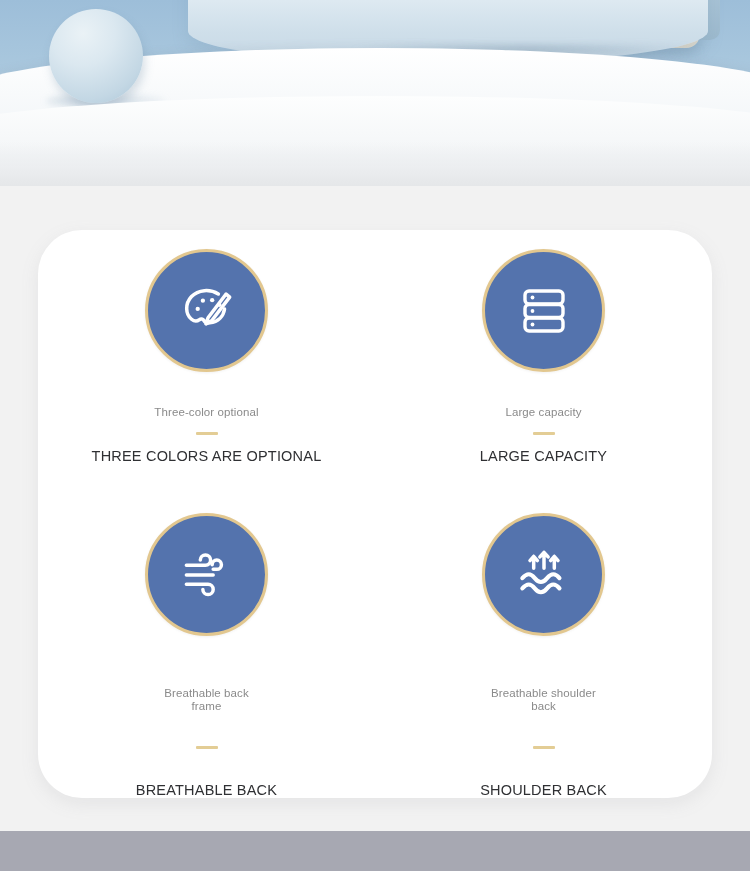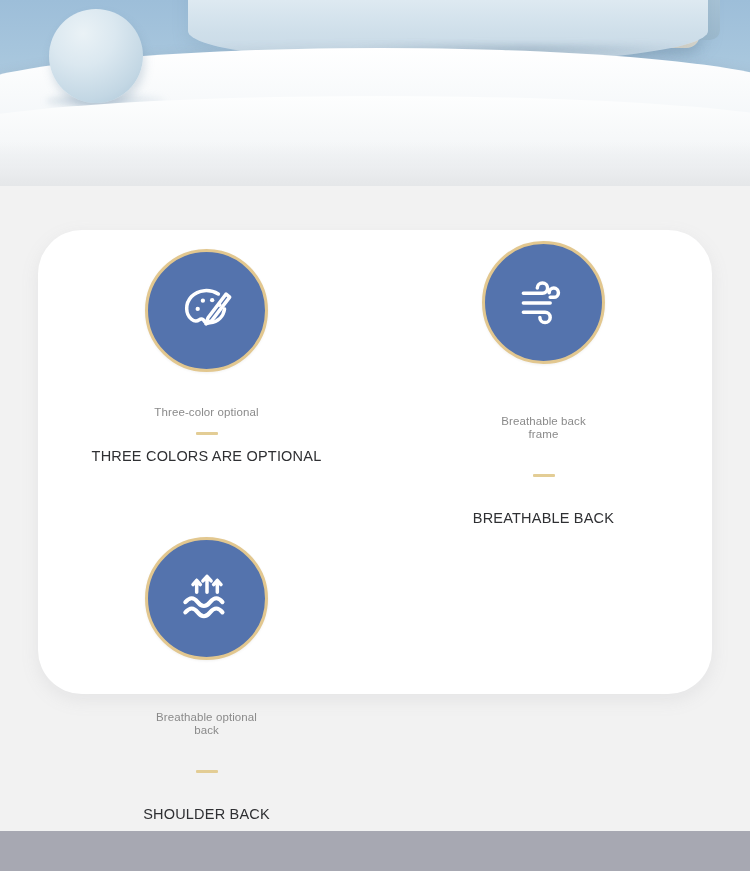--- a/index.html
+++ b/index.html
@@ -122,21 +122,21 @@
     position: absolute;
     left: 0; top: 142px;
     width: 750px; height: 46px;
     background: linear-gradient(180deg, rgba(240,243,245,0) 0%, #eceef0 55%, #e4e6e8 100%);
   }
 
   
   .card {
     position: absolute;
     left: 38px; top: 230px;
-    width: 674px; height: 464px;
+    width: 674px; height: 568px;
     background: #ffffff;
     border-radius: 44px;
     box-shadow: 0 6px 18px rgba(140,140,150,0.13);
   }
   .grid {
     position: absolute;
     left: 0; top: 0;
     width: 100%; height: 100%;
     display: grid;
     grid-template-columns: 1fr 1fr;
@@ -233,20 +233,35 @@
           <circle cx="44" cy="26" r="2.1" fill="#ffffff" stroke="none"></circle>
           <circle cx="23" cy="30" r="2.1" fill="#ffffff" stroke="none"></circle>
           <path d="M50.5 15.5 L33 38.5 L31 44.5 L36.5 41.5 L54 18.5 Z"></path>
         </svg>
       </div>
       <div class="sub-label">Three-color optional</div>
       <div class="divider"></div>
       <div class="main-label">THREE COLORS ARE OPTIONAL</div>
     </div>
 
+    <div class="feature">
+      <div class="icon-circle">
+        <svg width="64" height="64" viewBox="0 0 64 64" fill="none" stroke="#ffffff" stroke-width="3.4" stroke-linecap="round" stroke-linejoin="round">
+          <rect x="13" y="12" width="38" height="13" rx="4"></rect>
+          <rect x="13" y="25.5" width="38" height="13" rx="4"></rect>
+          <rect x="13" y="39" width="38" height="13" rx="4"></rect>
+          <circle cx="20.5" cy="18.5" r="1.9" fill="#ffffff" stroke="none"></circle>
+          <circle cx="20.5" cy="32" r="1.9" fill="#ffffff" stroke="none"></circle>
+          <circle cx="20.5" cy="45.5" r="1.9" fill="#ffffff" stroke="none"></circle>
+        </svg>
+      </div>
+      <div class="sub-label">Large capacity</div>
+      <div class="divider"></div>
+      <div class="main-label">LARGE CAPACITY</div>
+    </div>
 
     <div class="feature row2">
       <div class="icon-circle">
         <svg width="66" height="66" viewBox="0 0 64 64" fill="none" stroke="#ffffff" stroke-width="3.4" stroke-linecap="round" stroke-linejoin="round">
           <path d="M12 22.5h18.5a5 5 0 1 0-5-5"></path>
           <path d="M12 32h26"></path>
           <path d="M12 41h21a5 5 0 1 1-5 5"></path>
           <path d="M38 26.5h3.5a4.5 4.5 0 1 0-4.5-4.5"></path>
         </svg>
       </div>
@@ -262,21 +277,21 @@
       <div class="icon-circle">
         <svg width="66" height="66" viewBox="0 0 64 64" fill="none" stroke="#ffffff" stroke-width="3.4" stroke-linecap="round" stroke-linejoin="round">
           <path d="M22 25.5V15.5M22 14l-3.6 4M22 14l3.6 4"></path>
           <path d="M32 25.5V11.5M32 10l-4 4.4M32 10l4 4.4"></path>
           <path d="M42 25.5V15.5M42 14l-3.6 4M42 14l3.6 4"></path>
           <path d="M11 35c4.5-5 8-5 12 0s8 5 12 0 8-5 12 0" stroke-width="4"></path>
           <path d="M11 45c4.5-5 8-5 12 0s8 5 12 0 8-5 12 0" stroke-width="4"></path>
         </svg>
       </div>
       <div class="sub-label">
-        <span>Breathable optional</span><br>
+        <span>Breathable shoulder</span><br>
         <span>back</span>
       </div>
       <div class="divider"></div>
       <div class="main-label">SHOULDER BACK</div>
     </div>
 
   </div>
 </div>
 
 <div class="bottom-band"></div>

